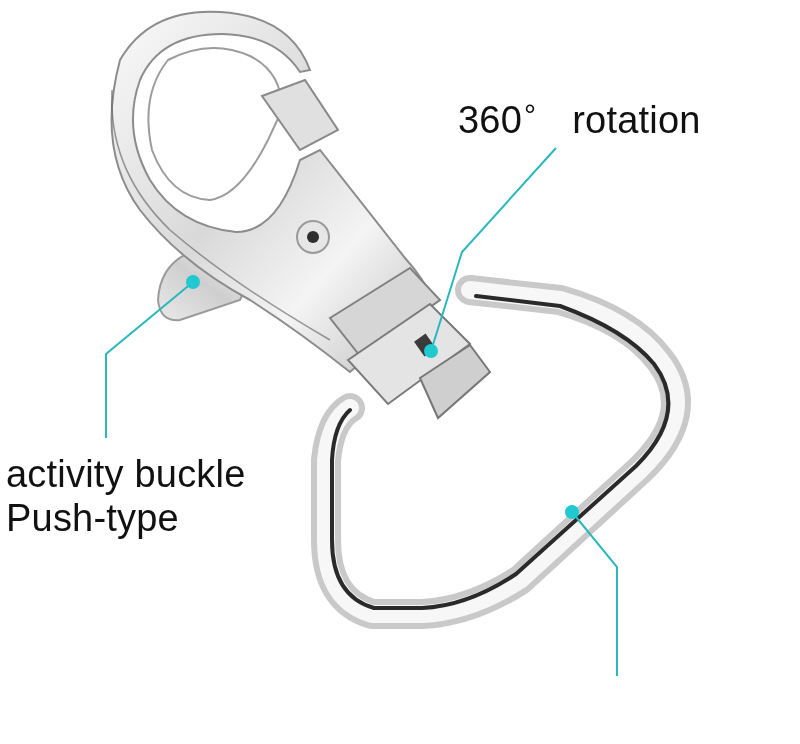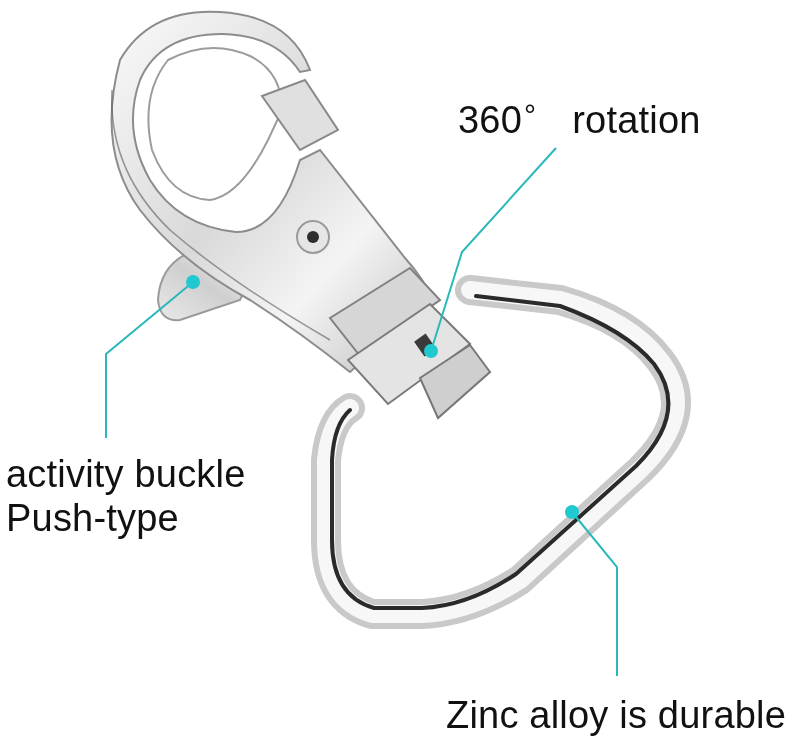--- a/index.html
+++ b/index.html
@@ -81,14 +81,13 @@
 
   <div class="label label-rotation">
     <span>360</span><span class="deg">°</span><span class="gap"></span><span>rotation</span>
   </div>
 
   <div class="label label-buckle">
     <div>activity buckle</div>
     <div>Push-type</div>
   </div>
 
-  <div class="label label-zinc">Zinc alloy is durable</div>
 </div>
 
 </body></html>

